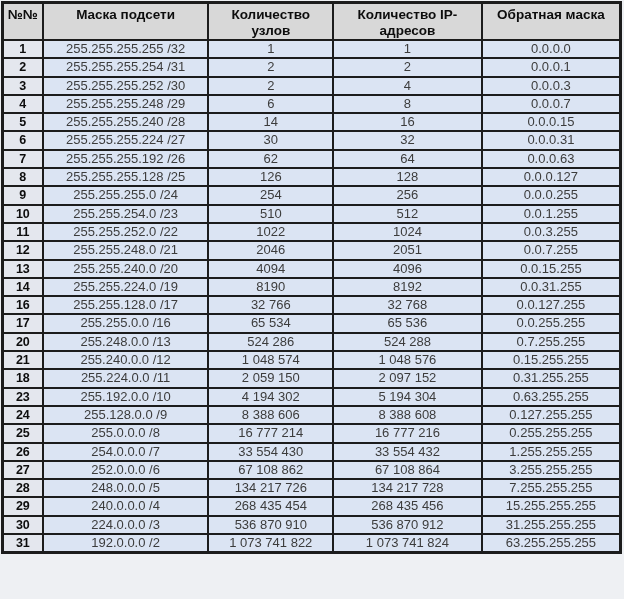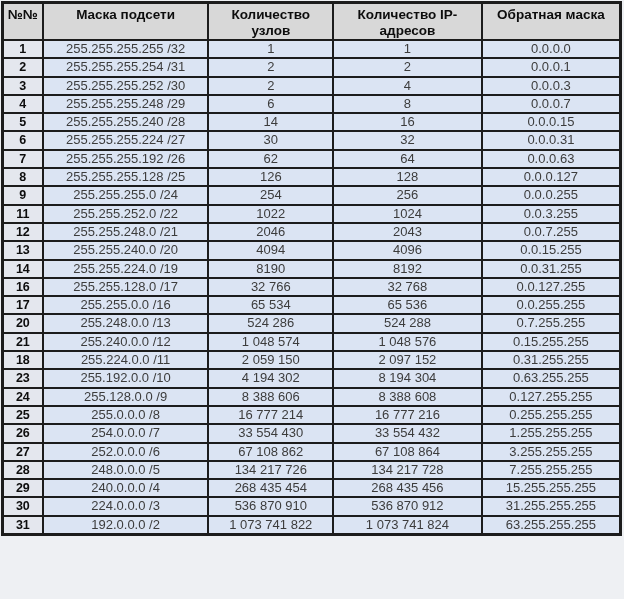--- a/index.html
+++ b/index.html
@@ -148,31 +148,38 @@
     <td class="inv">0.0.0.127</td>
   </tr>
         <tr>
     <td class="num">9</td>
     <td class="mask">255.255.255.0 /24</td>
     <td class="nodes">254</td>
     <td class="ips">256</td>
     <td class="inv">0.0.0.255</td>
   </tr>
         <tr>
+    <td class="num">10</td>
+    <td class="mask">255.255.254.0 /23</td>
+    <td class="nodes">510</td>
+    <td class="ips">512</td>
+    <td class="inv">0.0.1.255</td>
+  </tr>
+        <tr>
     <td class="num">11</td>
     <td class="mask">255.255.252.0 /22</td>
     <td class="nodes">1022</td>
     <td class="ips">1024</td>
     <td class="inv">0.0.3.255</td>
   </tr>
         <tr>
     <td class="num">12</td>
     <td class="mask">255.255.248.0 /21</td>
     <td class="nodes">2046</td>
-    <td class="ips">2043</td>
+    <td class="ips">2051</td>
     <td class="inv">0.0.7.255</td>
   </tr>
         <tr>
     <td class="num">13</td>
     <td class="mask">255.255.240.0 /20</td>
     <td class="nodes">4094</td>
     <td class="ips">4096</td>
     <td class="inv">0.0.15.255</td>
   </tr>
         <tr>
@@ -214,21 +221,21 @@
     <td class="num">18</td>
     <td class="mask">255.224.0.0 /11</td>
     <td class="nodes">2 059 150</td>
     <td class="ips">2 097 152</td>
     <td class="inv">0.31.255.255</td>
   </tr>
         <tr>
     <td class="num">23</td>
     <td class="mask">255.192.0.0 /10</td>
     <td class="nodes">4 194 302</td>
-    <td class="ips">8 194 304</td>
+    <td class="ips">5 194 304</td>
     <td class="inv">0.63.255.255</td>
   </tr>
         <tr>
     <td class="num">24</td>
     <td class="mask">255.128.0.0 /9</td>
     <td class="nodes">8 388 606</td>
     <td class="ips">8 388 608</td>
     <td class="inv">0.127.255.255</td>
   </tr>
         <tr>

